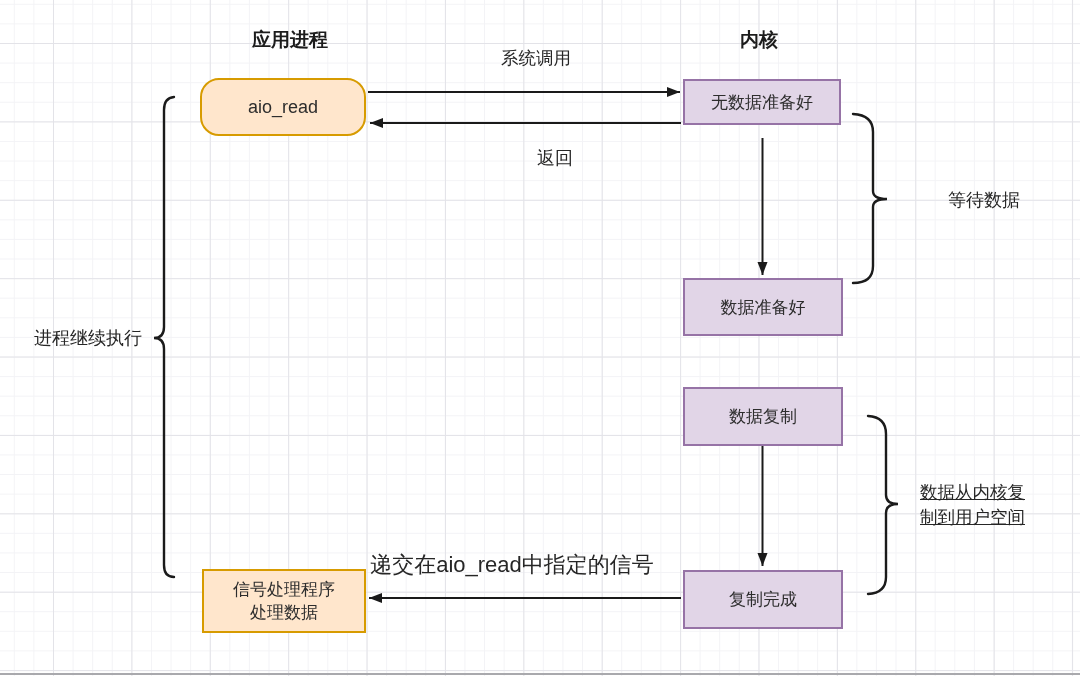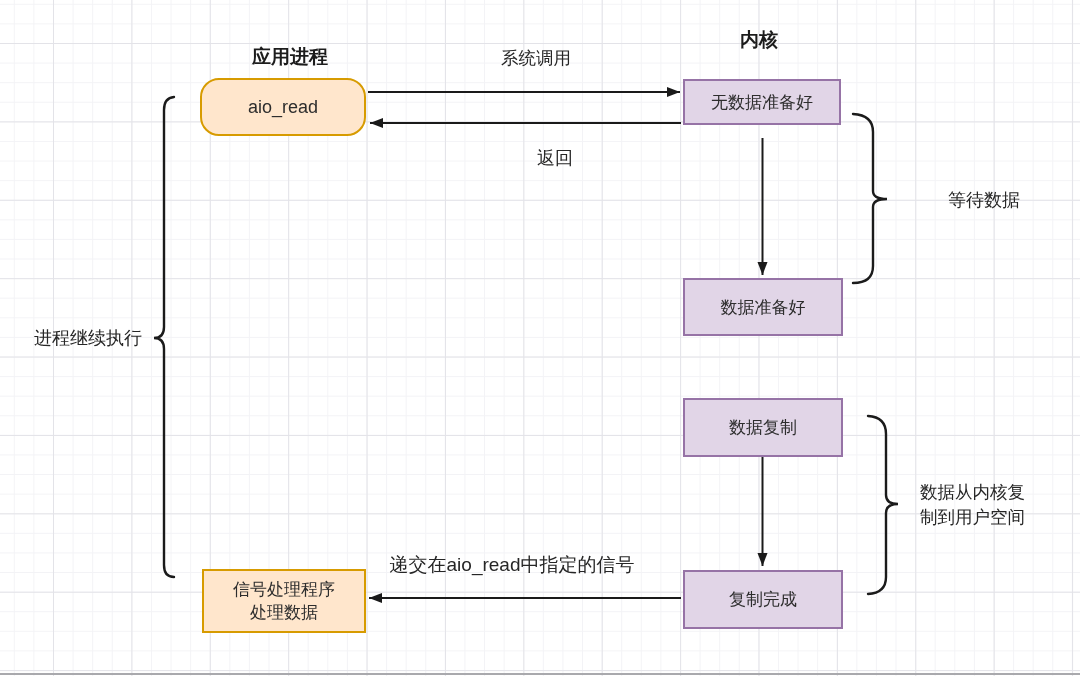--- a/index.html
+++ b/index.html
@@ -87,44 +87,44 @@
 
     <path d="M681,598 L369,598" fill="none" stroke="#1a1a1a" stroke-width="2" marker-end="url(#ah)"></path>
 
     <path d="M174,97 Q164,98 164,110 L164,327 Q164,338 154,338 Q164,338 164,349 L164,565 Q164,577 174,577" fill="none" stroke="#1b1b1b" stroke-width="2.4" stroke-linecap="round"></path>
 
     <path d="M853,114 Q873,115 873,132 L873,191 Q873,199 887,199 Q873,199 873,207 L873,266 Q873,283 853,283" fill="none" stroke="#1b1b1b" stroke-width="2.4" stroke-linecap="round"></path>
 
     <path d="M868,416 Q886,417 886,434 L886,495 Q886,504 898,504 Q886,504 886,513 L886,577 Q886,593 868,594" fill="none" stroke="#1b1b1b" stroke-width="2.4" stroke-linecap="round"></path>
   </svg>
 
-  <div class="hdr" style="left:290px; top:44px;">应用进程</div>
+  <div class="hdr" style="left:290px; top:27px;">应用进程</div>
   <div class="hdr" style="left:759px; top:27px;">内核</div>
 
   <div class="node orange" style="left:200px; top:78px; width:166px; height:58px; font-size:18px;border-radius:19px;">aio_read</div>
 
   <div class="node purple" style="left:683px; top:79px; width:158px; height:46px;">无数据准备好</div>
 
   <div class="node purple" style="left:683px; top:278px; width:160px; height:58px;">数据准备好</div>
 
-  <div class="node purple" style="left:683px; top:398px; width:160px; height:59px;">数据复制</div>
+  <div class="node purple" style="left:683px; top:387px; width:160px; height:59px;">数据复制</div>
 
   <div class="node purple" style="left:683px; top:570px; width:160px; height:59px;">复制完成</div>
 
   <div class="node orange" style="left:202px; top:569px; width:164px; height:64px;">信号处理程序
 处理数据</div>
 
   <div class="lbl center" style="left:524px; top:46px;margin-left:12px;">系统调用</div>
 
   <div class="lbl center" style="left:515px; top:146px; font-size:18px;margin-left:40px;">返回</div>
 
-  <div class="lbl center" style="left:512px; top:553px; font-size:19px;">递交在aio_read中指定的信号</div>
+  <div class="lbl center" style="left:512px; top:553px; font-size:22px;">递交在aio_read中指定的信号</div>
 
   <div class="lbl mid" style="left:88px; top:338px; font-size:18px;">进程继续执行</div>
 
   <div class="lbl" style="left:907px; top:188px; font-size:18px;margin-left:41px;">等待数据</div>
 
-  <div class="lbl" style="left:920px; top:480px; font-size:17.5px; line-height:24.5px;">数据从内核复
+  <div class="lbl" style="left:920px; top:480px; font-size:17.5px; line-height:24.5px;text-decoration:underline;">数据从内核复
 制到用户空间</div>
 
   <div class="bottom-edge"></div>
 
 </div>
 
 </body></html>

